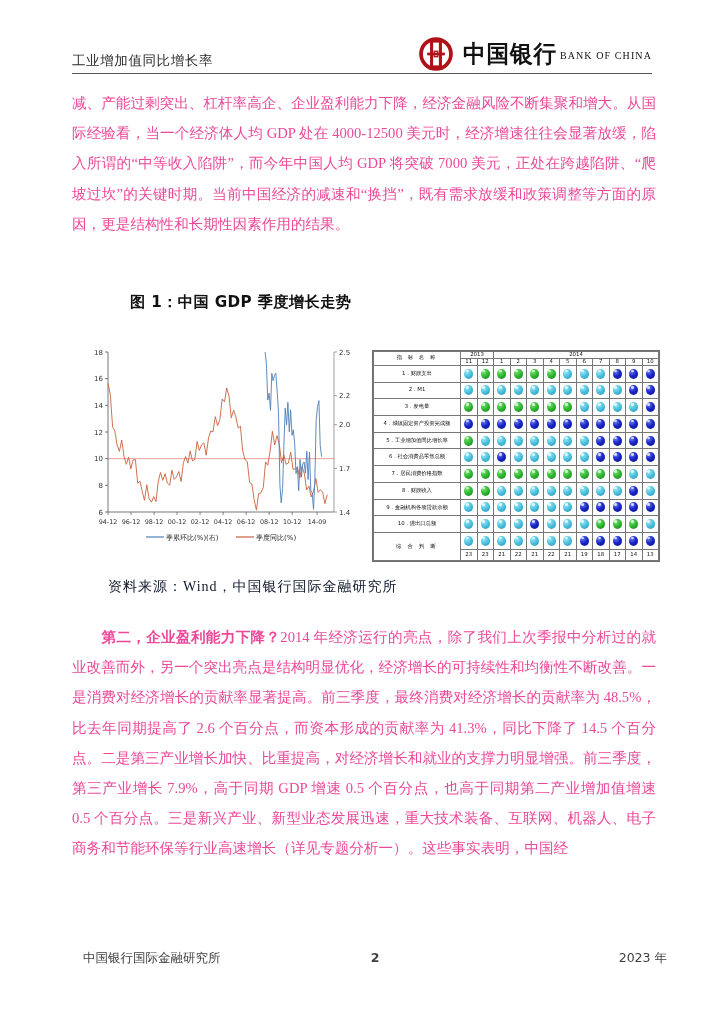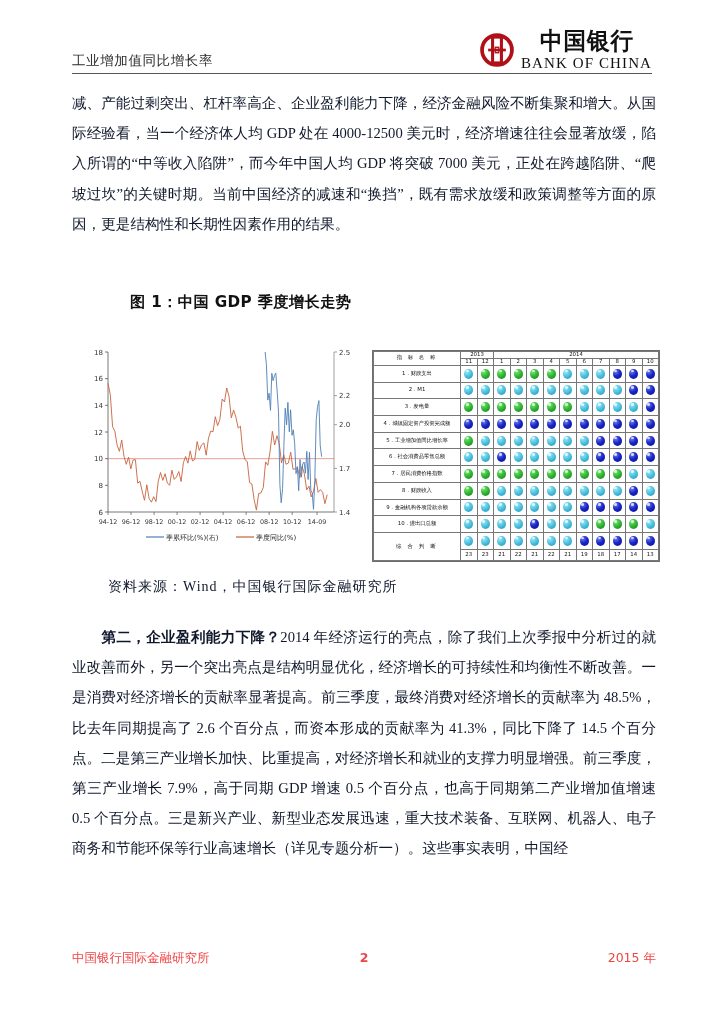--- a/index.html
+++ b/index.html
@@ -54,50 +54,50 @@
     align-items: center;
     gap: 7px;
   }
   #boc-mark {
     width: 34px;
     height: 34px;
     flex: 0 0 34px;
   }
   #boc-wordmark {
     display: flex;
-    flex-direction: column;
+    flex-direction: row;
     align-items: center;
     line-height: 1;
   }
   #boc-cn {
     font-size: 24px;
     font-weight: 700;
     color: #111;
     font-family: "DejaVu Sans", "Liberation Sans", sans-serif;
     letter-spacing: 1px;
     transform: scaleX(0.94);
   }
   #boc-en {
-    font-size: 15px;
+    font-size: 10px;
     letter-spacing: 1.1px;
     color: #111;
     font-family: "Liberation Serif", serif;
     margin-top: 3px;
   }
 
   
   .para {
     position: absolute;
     left: 72px;
     width: 584px;
     font-size: 14.6px;
     line-height: 30.2px;
     text-align: justify;
     text-justify: inter-ideograph;
-    color: #0f172a;
+    color: #ec4899;
     font-family: "Liberation Serif", "DejaVu Serif", serif;
   }
   .para .ind { display: inline-block; width: 2em; }
   .para b { font-weight: 700; }
 
   
   #fig-captions {
     position: absolute;
     left: 72px;
     top: 292px;
@@ -204,26 +204,26 @@
     top: 578px;
     font-size: 14px;
     color: #0f172a;
     font-family: "Liberation Serif", "DejaVu Serif", serif;
     letter-spacing: 1px;
   }
 
   
   #footer {
     position: absolute;
-    left: 72px;
+    left: 83px;
     top: 950px;
     width: 584px;
     height: 20px;
     font-size: 12.5px;
-    color: #ef4444;
+    color: #404040;
     font-family: "DejaVu Sans", "Liberation Sans", sans-serif;
   }
   #footer-left { position: absolute; left: 0; top: 0; }
   #footer-center { position: absolute; left: 50%; top: 0; transform: translateX(-50%); font-weight: 700; }
   #footer-right { position: absolute; right: 0; top: 0; }
 </style>
 </head>
 <body>
 
 <div id="page">
@@ -788,16 +788,16 @@
 
   <div id="source-line">资料来源：Wind，中国银行国际金融研究所</div>
 
   <div class="para" id="para-2" style="top:622px;">
     <span class="ind"></span><b>第二，企业盈利能力下降？</b><span>2014 年经济运行的亮点，除了我们上次季报中分析过的就业改善而外，另一个突出亮点是结构明显优化，经济增长的可持续性和均衡性不断改善。一是消费对经济增长的贡献率显著提高。前三季度，最终消费对经济增长的贡献率为 48.5%，比去年同期提高了 2.6 个百分点，而资本形成的贡献率为 41.3%，同比下降了 14.5 个百分点。二是第三产业增长加快、比重提高，对经济增长和就业的支撑力明显增强。前三季度，第三产业增长 7.9%，高于同期 GDP 增速 0.5 个百分点，也高于同期第二产业增加值增速 0.5 个百分点。三是新兴产业、新型业态发展迅速，重大技术装备、互联网、机器人、电子商务和节能环保等行业高速增长（详见专题分析一）。这些事实表明，中国经</span>
   </div>
 
   <div id="footer">
     <div id="footer-left">中国银行国际金融研究所</div>
     <div id="footer-center">2</div>
-    <div id="footer-right">2015 年</div>
+    <div id="footer-right">2023 年</div>
   </div>
 
 </div>
 
 </body></html>

